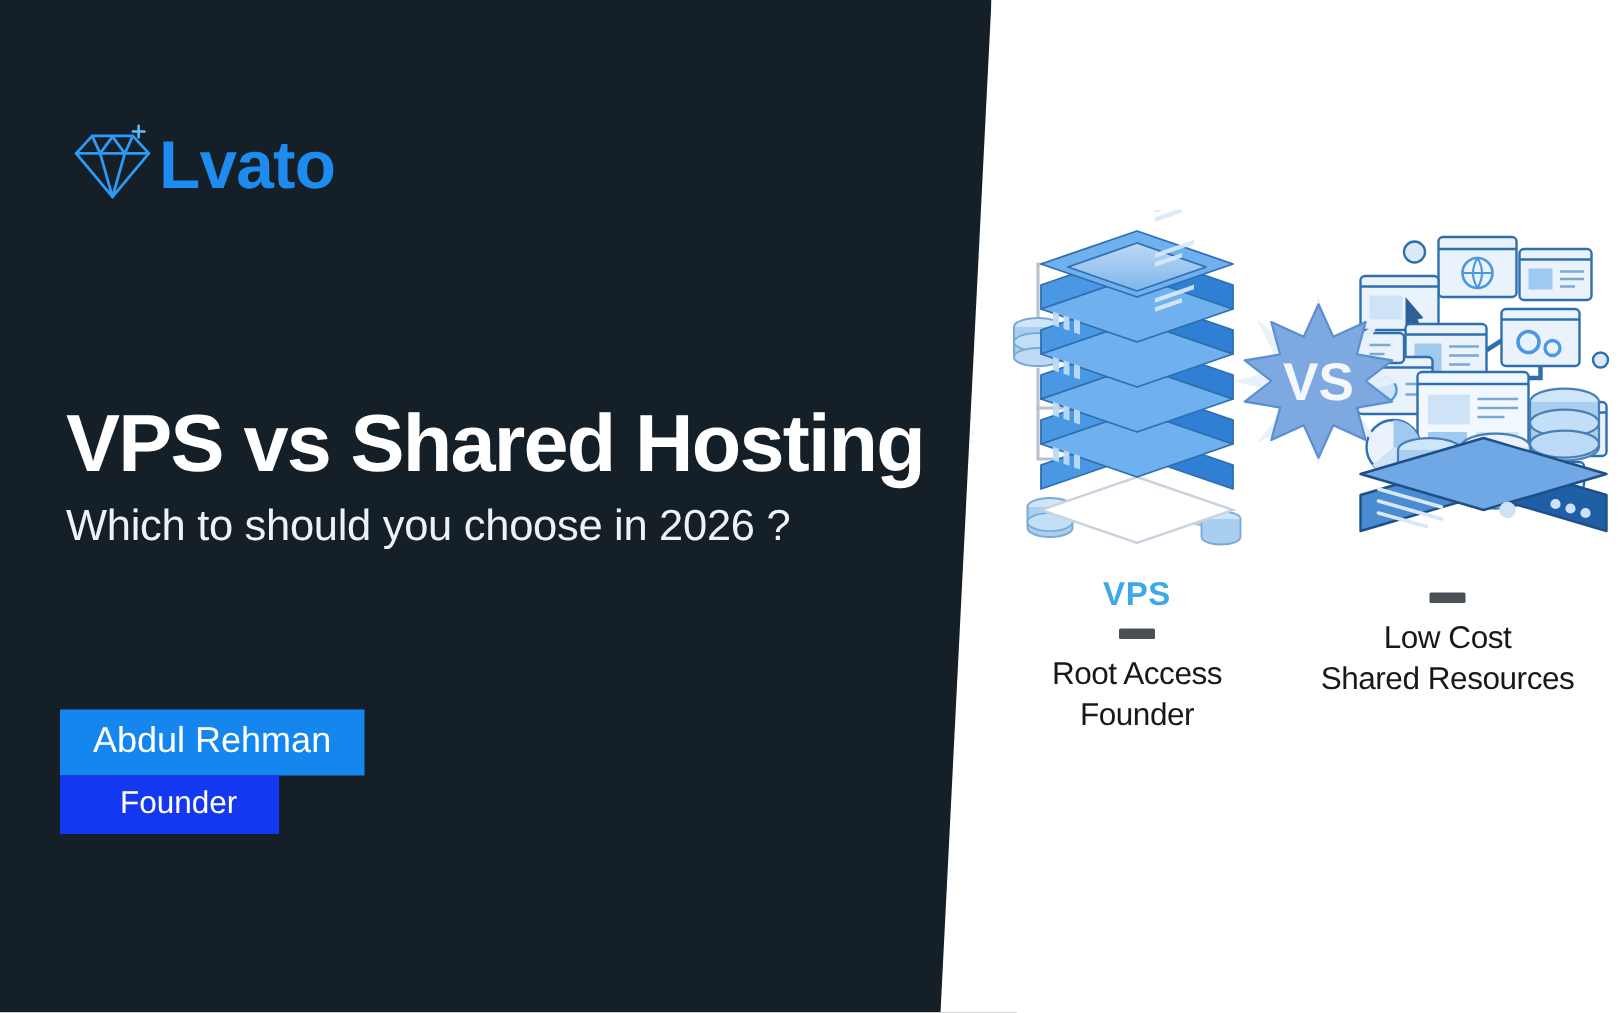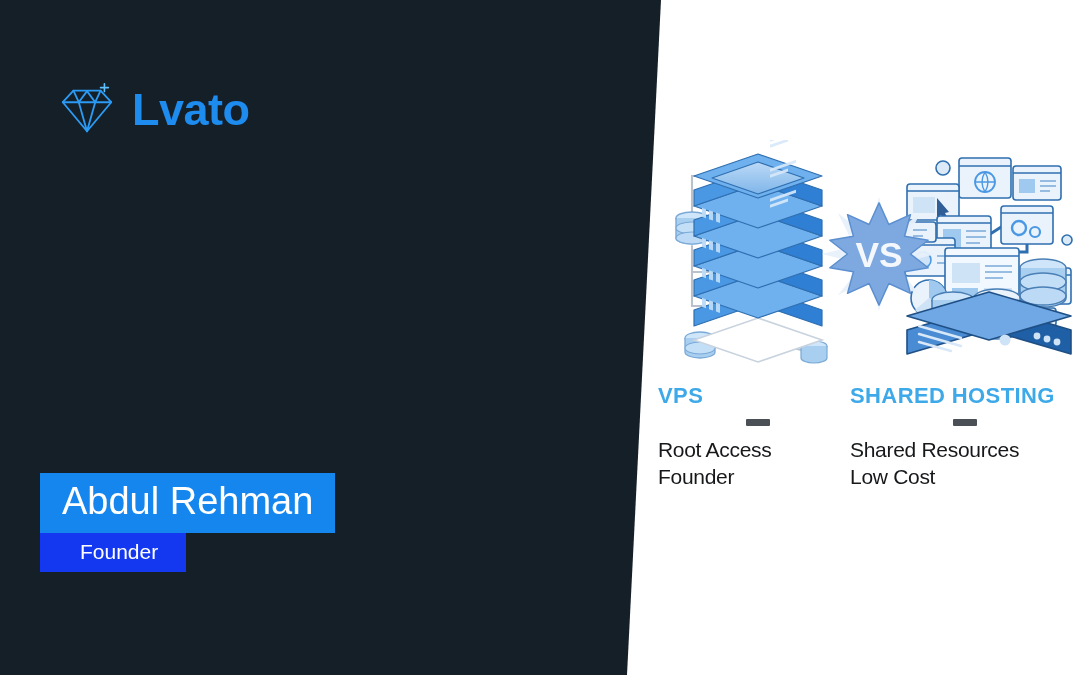--- a/index.html
+++ b/index.html
@@ -30,25 +30,24 @@
     width: 680px;
     height: 675px;
     background: #141f28;
     clip-path: polygon(0 0, 661px 0, 627px 675px, 0 675px);
     z-index: 1;
   }
 
   
   .logo-row {
     position: absolute;
-    left: 56px;
+    left: 44px;
     top: 78px;
     display: flex;
     align-items: center;
-    gap: 14px;
     z-index: 5;
   }
   .logo-mark {
     width: 62px;
     height: 62px;
     display: block;
   }
   .logo-word {
     font-size: 45px;
     font-weight: bold;
@@ -86,21 +85,21 @@
   .badges {
     position: absolute;
     left: 40px;
     top: 473px;
     z-index: 5;
   }
   .badge-name {
     display: inline-block;
     background: #1686ef;
     color: #ffffff;
-    font-size: 38px;
+    font-size: 24px;
     padding: 8px 22px 10px 22px;
     line-height: 1.1;
     white-space: nowrap;
   }
   .badge-role-wrap { display: block; }
   .badge-role {
     display: inline-block;
     background: #1438ef;
     color: #ffffff;
     font-size: 21px;
@@ -134,20 +133,21 @@
   .captions {
     position: absolute;
     left: 0;
     top: 384px;
     width: 440px;
     height: 120px;
     display: flex;
   }
   .cap-col {
     flex: 0 0 auto;
+    text-align: center;
   }
   .cap-col.vps    { width: 200px; margin-left: 18px; }
   .cap-col.shared { width: 230px; margin-left: -8px; }
 
   .cap-title {
     font-size: 22px;
     font-weight: bold;
     color: #3da9e8;
     letter-spacing: 0.4px;
     white-space: nowrap;
@@ -186,20 +186,24 @@
         <path d="M23.5 25 L32 13.5 L40.5 25"></path>
       </g>
       <g stroke="#5fc0ff" stroke-width="1.7" stroke-linecap="round">
         <path d="M50 6 L50 14"></path>
         <path d="M46 10 L54 10"></path>
       </g>
     </svg>
     <div class="logo-word">Lvato</div>
   </div>
 
+  <div class="headline-block">
+    <div class="headline">VPS vs Shared Hosting</div>
+    <div class="subhead">Which to should you choose in 2026 ?</div>
+  </div>
 
   <div class="badges">
     <div class="badge-name">Abdul Rehman</div>
     <div class="badge-role-wrap">
       <div class="badge-role">Founder</div>
     </div>
   </div>
 
   <div class="right-area">
 
@@ -426,21 +430,20 @@
     <div class="captions">
 
       <div class="cap-col vps">
         <div class="cap-title">VPS</div>
         <div class="cap-rule"></div>
         <div class="cap-line">Root Access</div>
         <div class="cap-line">Founder</div>
       </div>
 
       <div class="cap-col shared">
-        <div class="cap-title">SHARED HOSTING</div>
         <div class="cap-rule"></div>
+        <div class="cap-line">Low Cost</div>
         <div class="cap-line">Shared Resources</div>
-        <div class="cap-line">Low Cost</div>
       </div>
 
     </div>
   </div>
 </div>
 
 </body></html>

